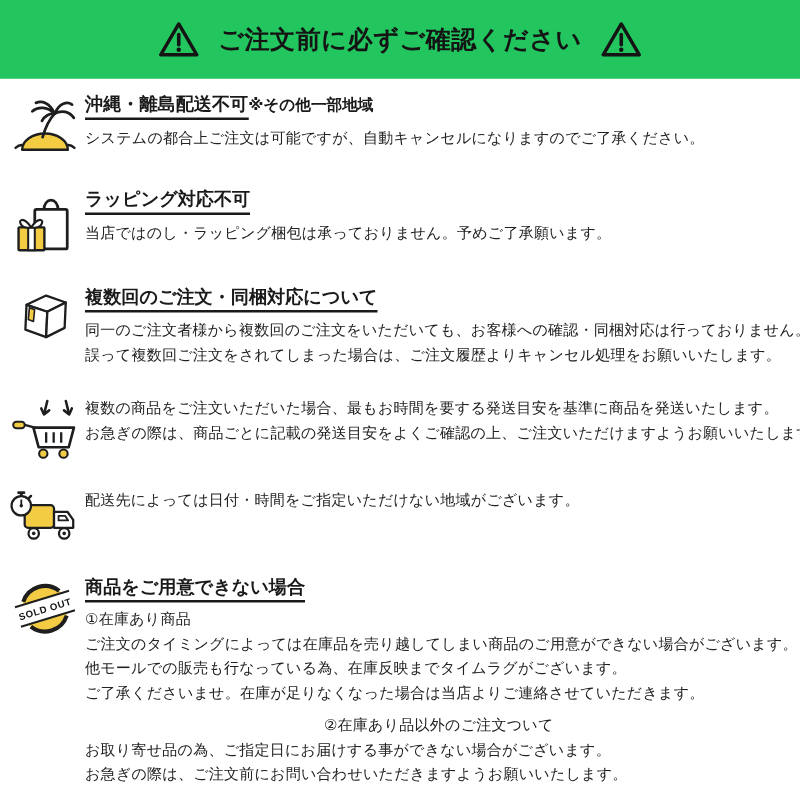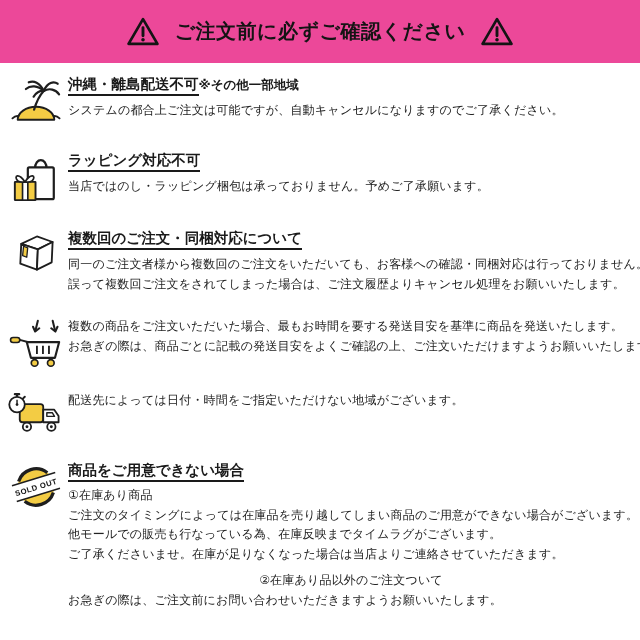--- a/index.html
+++ b/index.html
@@ -8,21 +8,21 @@
     width: 640px; height: 640px; overflow: hidden;
     background: #ffffff;
     font-family: "Liberation Sans", "DejaVu Sans", sans-serif;
     color: #1e1e1e;
   }
   #app { width: 640px; height: 640px; overflow: hidden; }
 
   
   .banner {
     height: 63px; width: 100%;
-    background: #ec4899;
+    background: #22c55e;
     display: flex; align-items: center; justify-content: center;
     gap: 15px;
   }
   .banner-text {
     font-size: 20px; font-weight: bold; letter-spacing: 0.5px;
     color: #141414;
   }
   .warn-tri { width: 34px; height: 31px; display: block; }
 
   
@@ -205,20 +205,21 @@
         </svg>
       </div>
       <div class="text-col">
         <h2 class="sec-title"><span class="title-underline">商品をご用意できない場合</span></h2>
         <div class="sec-body">
           <p>①在庫あり商品</p>
           <p>ご注文のタイミングによっては在庫品を売り越してしまい商品のご用意ができない場合がございます。</p>
           <p>他モールでの販売も行なっている為、在庫反映までタイムラグがございます。</p>
           <p>ご了承くださいませ。在庫が足りなくなった場合は当店よりご連絡させていただきます。</p>
           <p class="para2">②在庫あり品以外のご注文ついて</p>
+          <p>お取り寄せ品の為、ご指定日にお届けする事ができない場合がございます。</p>
           <p>お急ぎの際は、ご注文前にお問い合わせいただきますようお願いいたします。</p>
 
         </div>
       </div>
     </div>
 
   </div>
 </div>
 
 </body></html>

